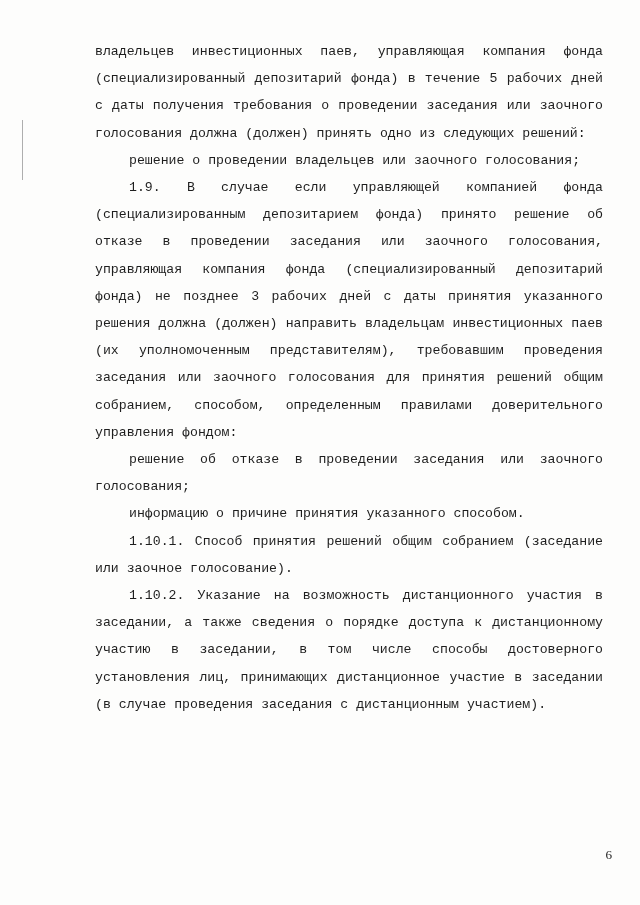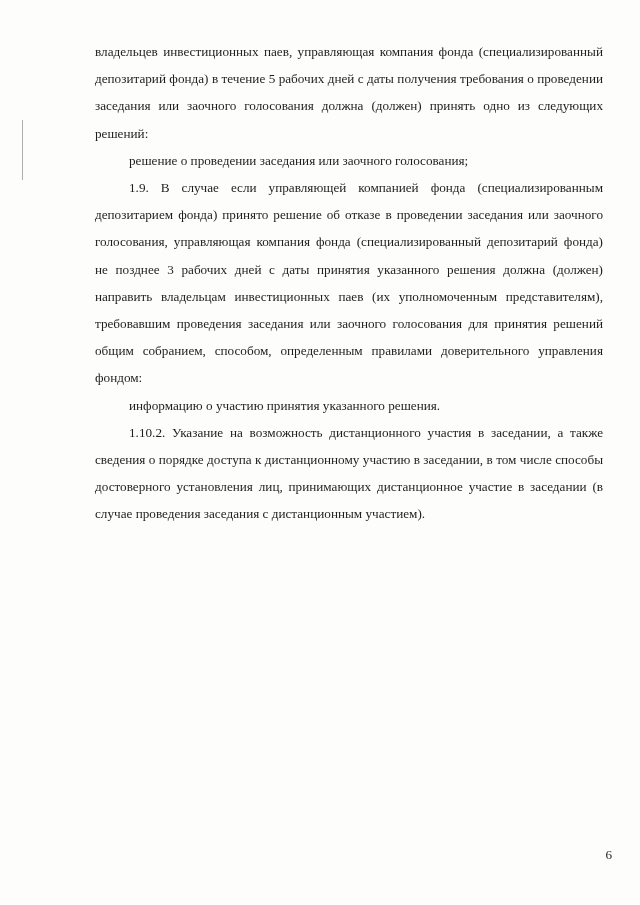--- a/index.html
+++ b/index.html
@@ -27,20 +27,21 @@
     width: 1px;
     height: 60px;
     background: #9a9a9a;
     opacity: 0.8;
   }
   .content {
     position: absolute;
     left: 95px;
     top: 38px;
     width: 508px;
+    font-family: Liberation Mono, monospace;
   }
   p {
     margin: 0;
     font-size: 13.2px;
     line-height: 27.2px;
     text-align: justify;
     text-justify: inter-word;
     color: #1e1e1e;
   }
   p.indent {
@@ -59,21 +60,23 @@
 </style>
 </head>
 <body>
 
 <div class="page">
 
   <div class="margin-mark"></div>
 
   <div class="content">
     <p class="blk">владельцев инвестиционных паев, управляющая компания фонда (специализированный депозитарий фонда) в течение 5 рабочих дней с даты получения требования о проведении заседания или заочного голосования должна (должен) принять одно из следующих решений:</p>
-    <p class="indent">решение о проведении заседания или заочного голосования;</p>
+    <p class="indent">решение о проведении владельцев или заочного голосования;</p>
     <p class="indent">1.9. В случае если управляющей компанией фонда (специализированным депозитарием фонда) принято решение об отказе в проведении заседания или заочного голосования, управляющая компания фонда (специализированный депозитарий фонда) не позднее 3 рабочих дней с даты принятия указанного решения должна (должен) направить владельцам инвестиционных паев (их уполномоченным представителям), требовавшим проведения заседания или заочного голосования для принятия решений общим собранием, способом, определенным правилами доверительного управления фондом:</p>
-    <p class="indent">информацию о участию принятия указанного решения.</p>
+    <p class="indent">решение об отказе в проведении заседания или заочного голосования;</p>
+    <p class="indent">информацию о причине принятия указанного способом.</p>
+    <p class="indent">1.10.1. Способ принятия решений общим собранием (заседание или заочное голосование).</p>
     <p class="indent">1.10.2. Указание на возможность дистанционного участия в заседании, а также сведения о порядке доступа к дистанционному участию в заседании, в том числе способы достоверного установления лиц, принимающих дистанционное участие в заседании (в случае проведения заседания с дистанционным участием).</p>
   </div>
 
   <div class="folio">6</div>
 
 </div>
 
 </body></html>

